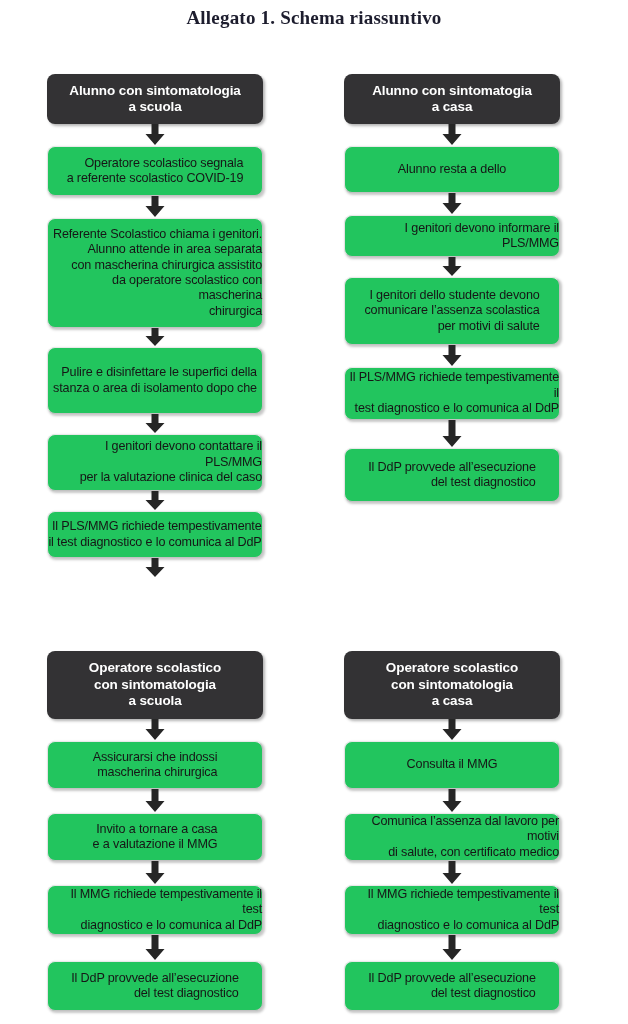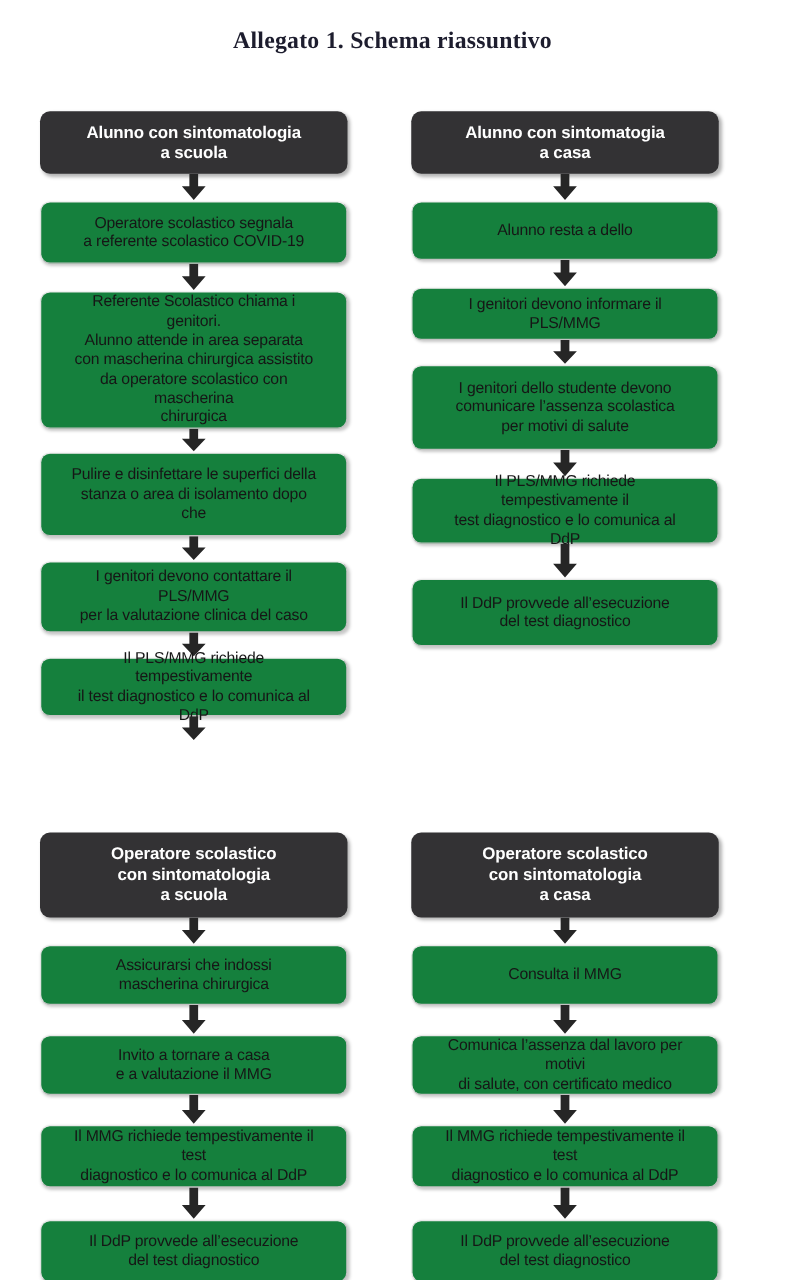--- a/index.html
+++ b/index.html
@@ -16,69 +16,70 @@
     position: relative;
   }
 
   .page-title {
     text-align: center;
     font-family: "Liberation Serif", serif;
     font-weight: bold;
     font-size: 19px;
     color: #1d1d2e;
     letter-spacing: 0.2px;
-    padding-top: 22px;
+    padding-top: 7px;
     margin: 0;
   }
 
   .chart-area {
     position: relative;
     width: 628px;
   }
 
   .section {
     position: absolute;
     width: 246px;
     display: flex;
     flex-direction: column;
     align-items: center;
   }
   .section.col-left  { left: 32px; }
   .section.col-right { left: 329px; }
 
   .node {
     box-sizing: border-box;
-    width: 246px;
+    width: 216px;
     border-radius: 8px;
     display: flex;
     align-items: center;
     justify-content: center;
     text-align: center;
     line-height: 1.22;
-    padding: 6px 24px;
+    padding: 6px 0;
   }
 
   .node.header {
     background: #333234;
     color: #ffffff;
     font-weight: bold;
     font-size: 13.5px;
     box-shadow: 2px 2px 3px rgba(0,0,0,0.30);
     letter-spacing: -0.1px;
   }
 
   .node.step {
-    background: #15803d;
+    background: #22c55e;
     color: #161616;
     font-size: 12.6px;
     border: 1px solid #c2c2c2;
     border-top-color: #e9e9e9;
     border-left-color: #e3e3e3;
     box-shadow: 1.5px 1.5px 2.5px rgba(0,0,0,0.22);
     letter-spacing: -0.15px;
+    text-align: right;
   }
 
   .arrow {
     width: 22px;
     display: block;
     flex: none;
   }
   .arrow svg { display: block; }
 </style>
 </head>

